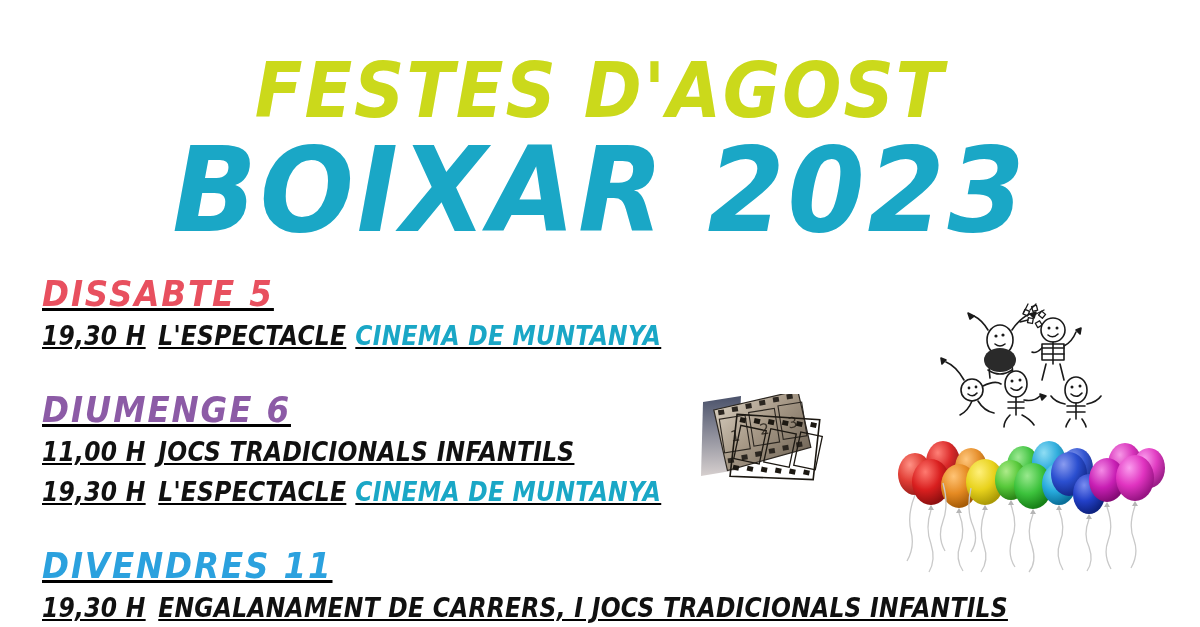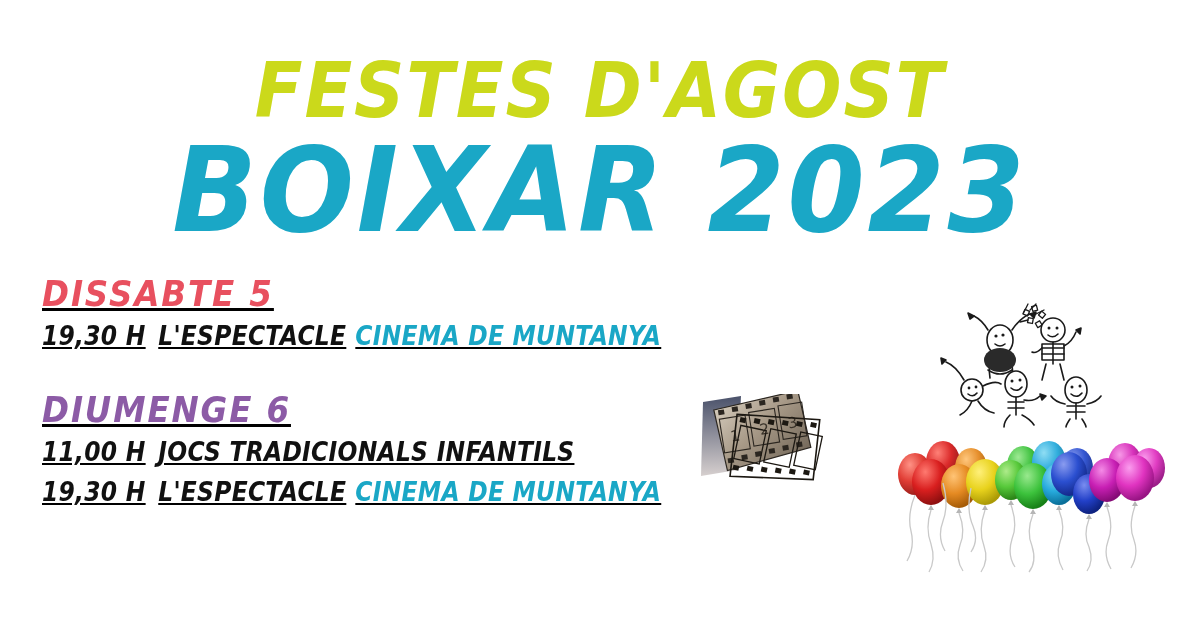--- a/index.html
+++ b/index.html
@@ -137,20 +137,26 @@
       <div class="event-line">
         <span class="time">11,00 H</span><span class="desc">JOCS TRADICIONALS INFANTILS</span>
       </div>
       <div class="event-line">
         <span class="time">19,30 H</span><span class="desc">L'ESPECTACLE</span><span class="hl">CINEMA DE MUNTANYA</span>
       </div>
     </div>
 
     <div class="gap-sun"></div>
 
+    <div class="day-block">
+      <div class="day-heading c-blue">DIVENDRES 11</div>
+      <div class="event-line">
+        <span class="time">19,30 H</span><span class="desc">ENGALANAMENT DE CARRERS, I JOCS TRADICIONALS INFANTILS</span>
+      </div>
+    </div>
 
   </div>
 
   <div class="art-kids">
     <svg viewBox="0 0 184 146" xmlns="http://www.w3.org/2000/svg">
       <g fill="none" stroke="#1a1a1a" stroke-width="1.6" stroke-linecap="round" stroke-linejoin="round">
 
         <ellipse cx="72" cy="58" rx="13" ry="15" fill="#ffffff"></ellipse>
         <circle cx="68" cy="54" r="1.6" fill="#1a1a1a" stroke="none"></circle>
         <circle cx="75" cy="53" r="1.6" fill="#1a1a1a" stroke="none"></circle>

